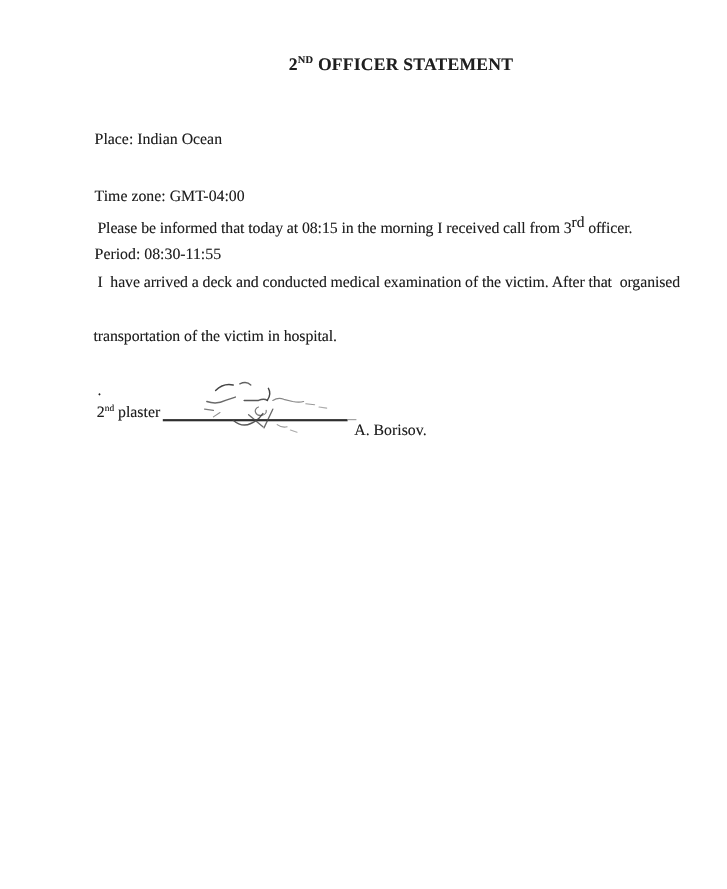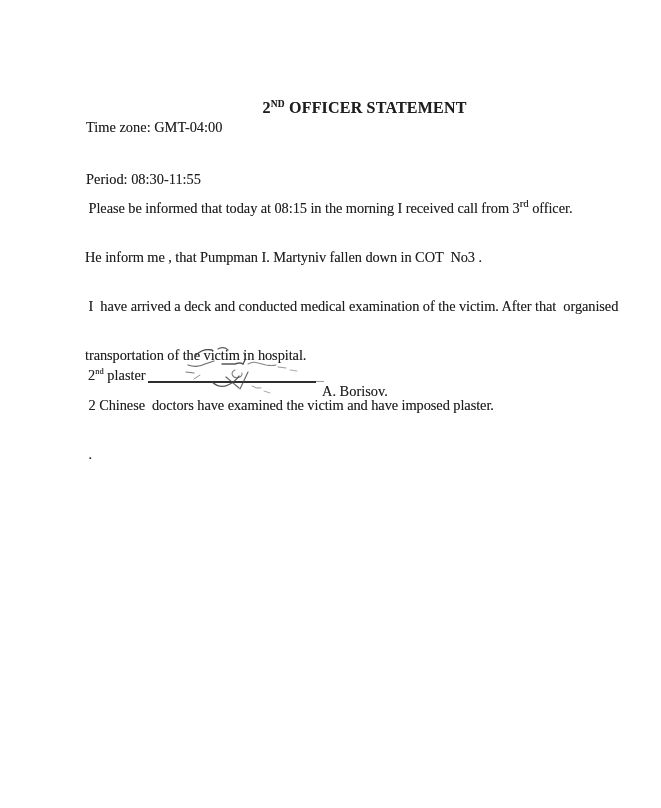--- a/index.html
+++ b/index.html
@@ -10,33 +10,32 @@
     font-family:"Liberation Serif","DejaVu Serif",serif;
     color:#1f1f1f;
     overflow:hidden;
     text-shadow:0 0 .5px rgba(31,31,31,.45);
   }
   sup{line-height:0;}
   .title{
     position:absolute;top:51px;left:68px;right:0;
     text-align:center;font-weight:bold;font-size:16px;letter-spacing:.2px;
     white-space:pre;
-    margin-top:48px;
   }
   .title sup{font-size:9.5px;font-weight:bold;}
   .meta{
     position:absolute;top:85px;left:86px;
     font-size:14.4px;line-height:17.2px;white-space:pre-wrap;
   }
   .body{
     position:absolute;top:167px;left:85px;width:565px;
     font-size:14.4px;line-height:16.4px;white-space:pre-wrap;letter-spacing:-.08px;
   }
   .body-line{min-height:16.4px;}
-  .body sup{font-size:11px;}
+  .body sup{font-size:14px;}
   .sig-row{position:absolute;top:365px;left:88px;width:420px;height:42px;font-size:14.4px;}
   .sig-role{position:absolute;left:0;top:2px;white-space:pre;}
   .sig-role sup,.sig-name sup{font-size:8.5px;}
   .sig-underline{
     position:absolute;left:60px;top:0;width:168px;height:16px;
     border-bottom:2px solid #2e2e2e;
   }
   .sig-underline-ext{
     position:absolute;left:228px;top:0;width:8px;height:16px;
     border-bottom:1px solid #9a9a9a;
@@ -45,30 +44,29 @@
   .sig-name{position:absolute;left:234px;top:18px;white-space:pre;}
 </style>
 </head>
 <body>
 
 <div class="page">
 
   <div class="title"><span>2</span><sup>ND</sup><span> OFFICER STATEMENT</span></div>
 
   <div class="meta">
+    <div class="meta-line">Place: Indian Ocean</div>
     <div class="meta-line">Time zone: GMT-04:00</div>
     <div class="meta-line">Period: 08:30-11:55</div>
   </div>
 
   <div class="body">
     <div class="body-line"><span> Please be informed that today at 08:15 in the morning I received call from 3</span><sup>rd</sup><span> officer.</span></div>
-    <div class="body-line"><span>He inform me , that Pumpman I. Martyniv fallen down in COT  No3 .</span></div>
     <div class="body-line"><span> I  have arrived a deck and conducted medical examination of the victim. After that  organised</span></div>
     <div class="body-line"><span>transportation of the victim in hospital.</span></div>
-    <div class="body-line"><span> 2 Chinese  doctors have examined the victim and have imposed plaster.</span></div>
     <div class="body-line"><span> .</span></div>
   </div>
 
   <div class="sig-row">
     <span class="sig-role"><span>2</span><sup>nd</sup><span> plaster </span></span>
 
     <span class="sig-underline"></span>
     <span class="sig-underline-ext"></span>
 
     <svg class="sig-scribble" viewBox="0 0 124 58" xmlns="http://www.w3.org/2000/svg">

